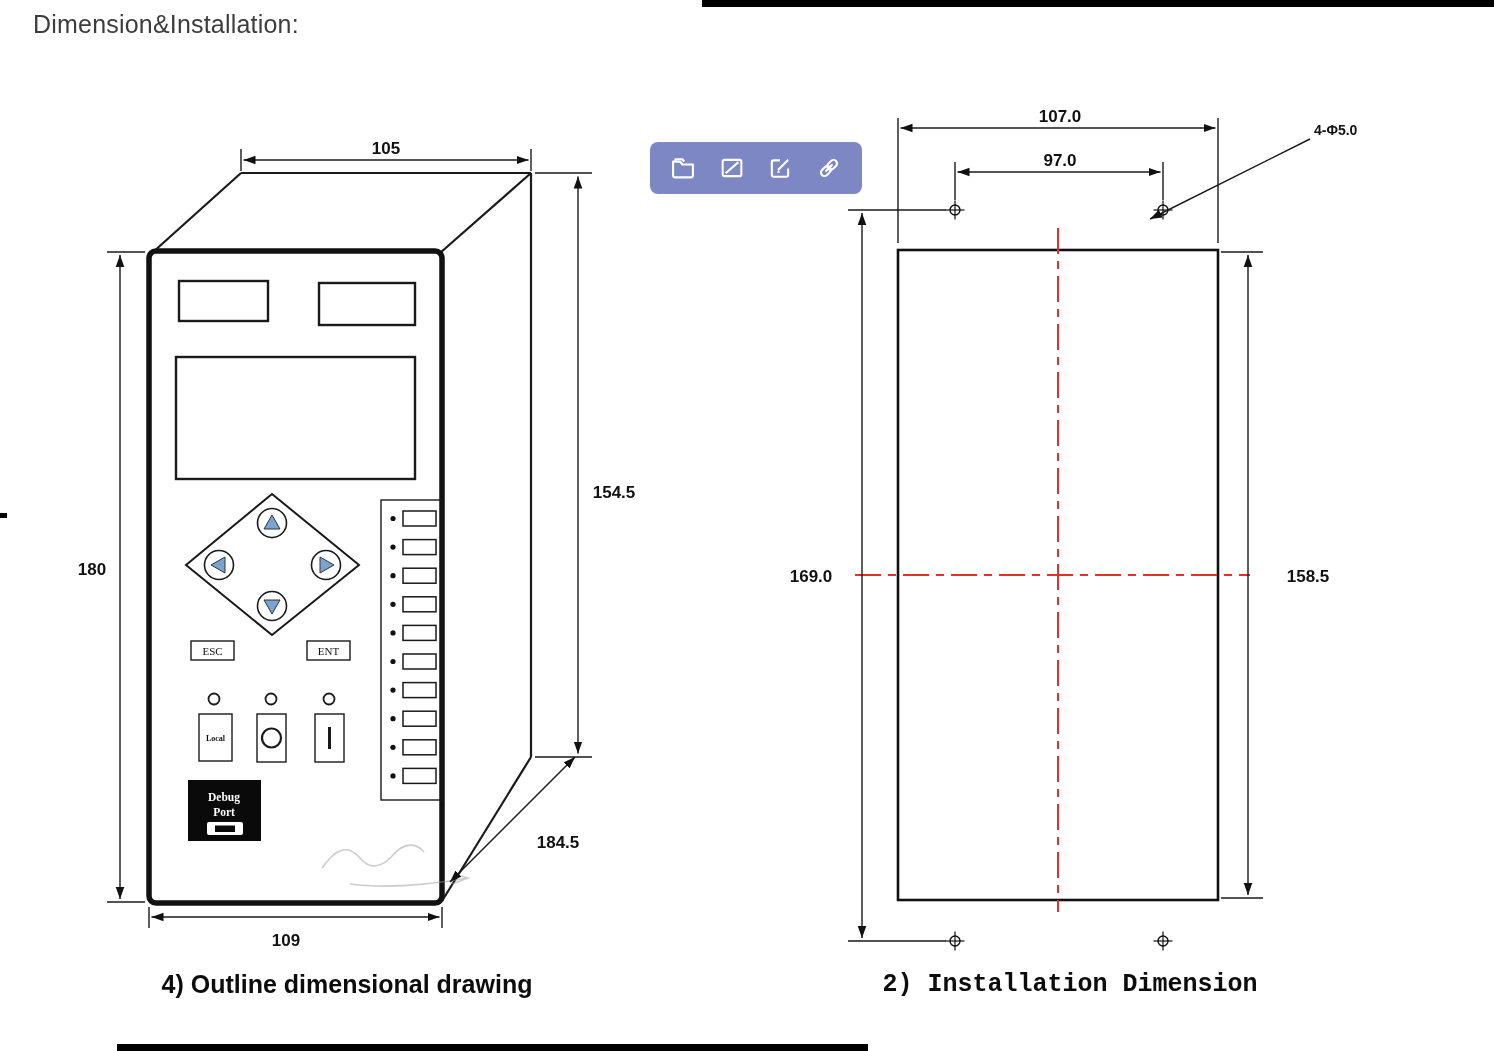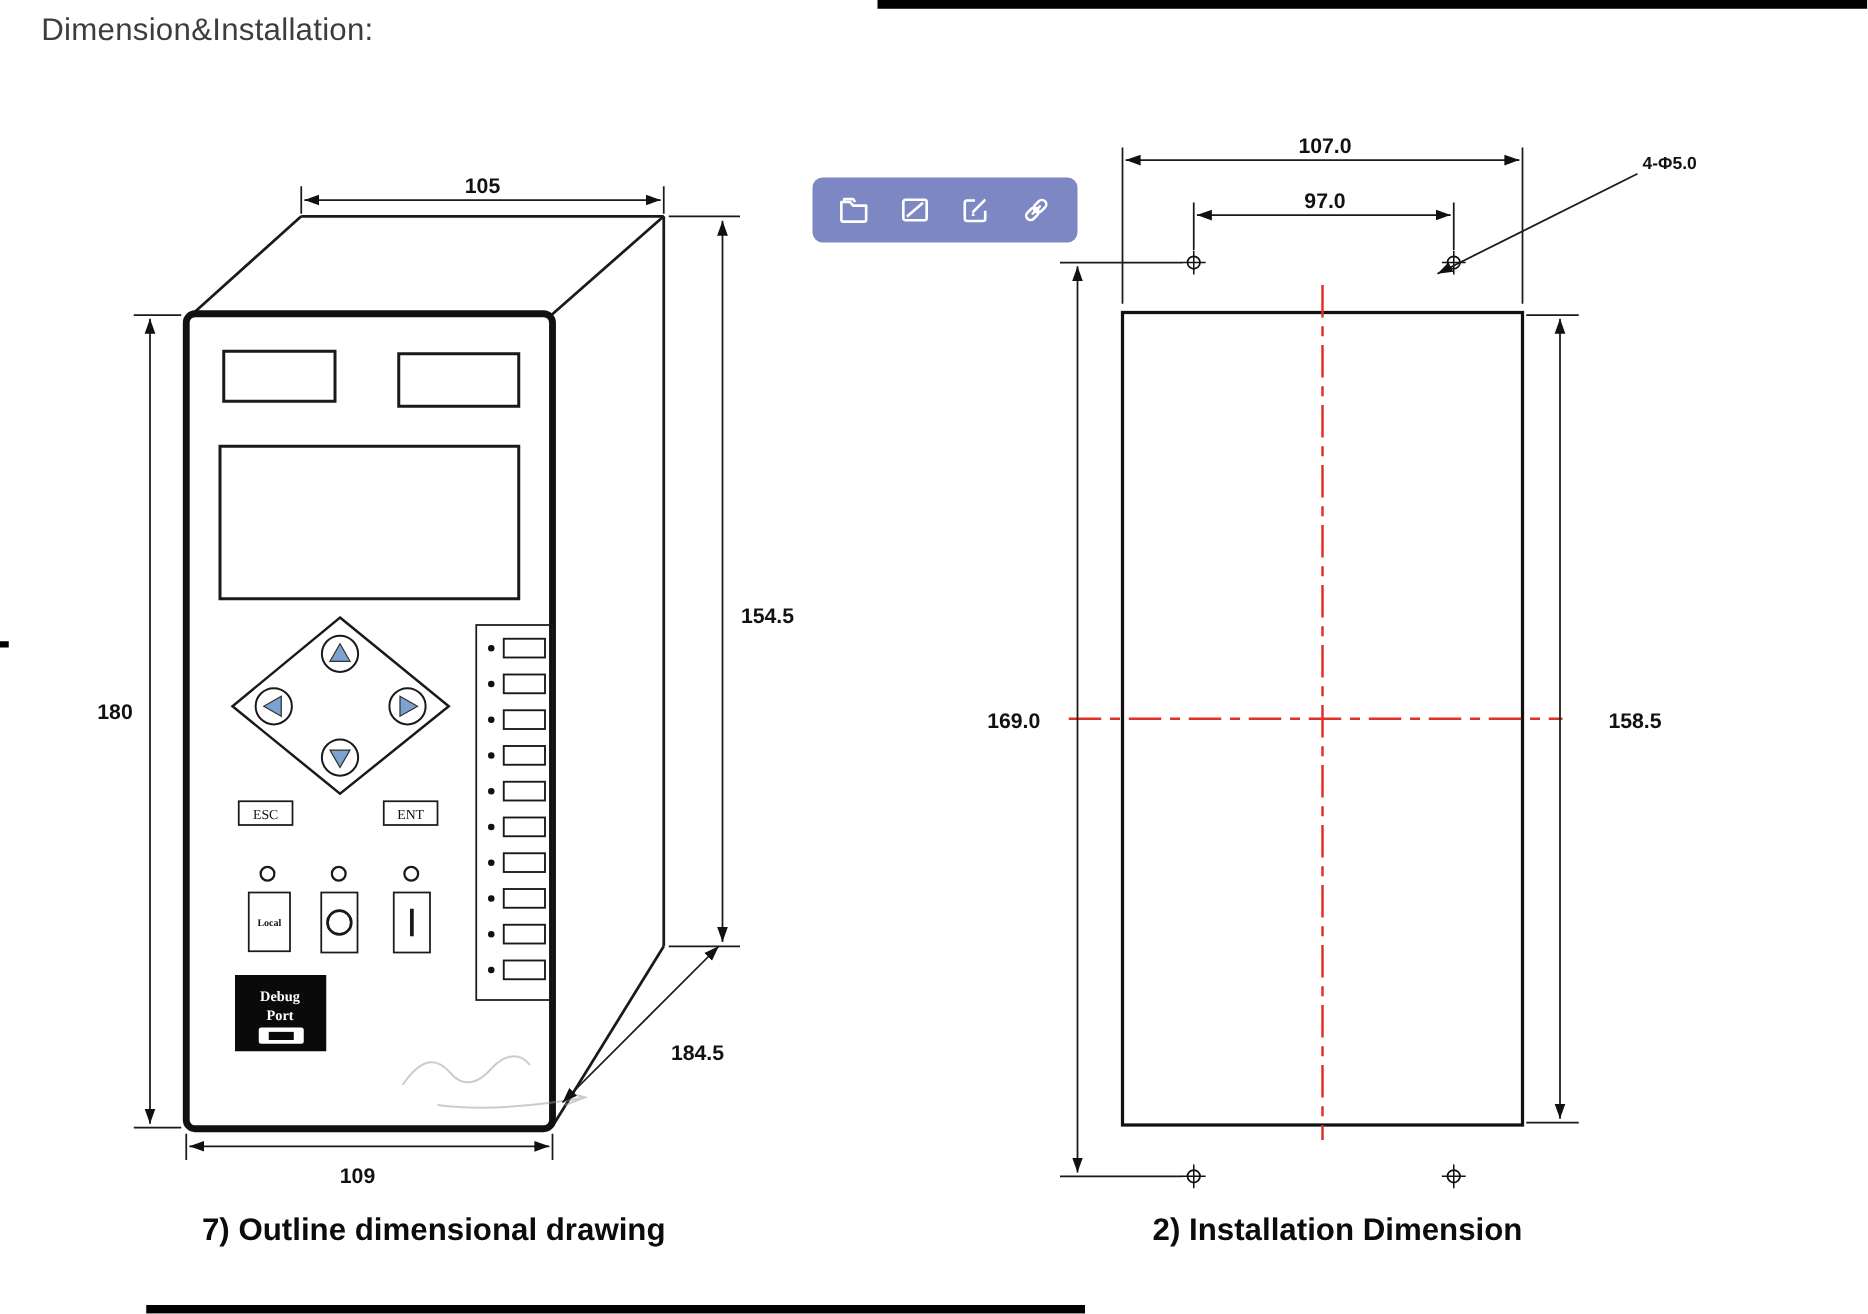--- a/index.html
+++ b/index.html
@@ -15,21 +15,21 @@
   .toolbar {
     position:absolute; left:650px; top:142px; width:212px; height:52px;
     background:#7d87c3; border-radius:8px; display:flex; align-items:center;
     justify-content:space-evenly;
   }
   .tb-icon { width:30px; height:30px; display:flex; align-items:center; justify-content:center; cursor:pointer; }
   .caption {
     position:absolute; font-weight:bold; font-size:25px; color:#0c0c0c; text-align:center;
   }
   #cap1 { left:117px; top:970px; width:460px; }
-  #cap2 { left:860px; top:970px; width:420px; }
+  #cap2 { left:860px; top:970px; width:420px;font-family:Liberation Mono, monospace; }
   .bar { position:absolute; background:#000; }
   svg.drawing { position:absolute; left:0; top:0; }
   .edge  { stroke:#1a1a1a; stroke-width:2.2; fill:none; }
   .thick { stroke:#111;    stroke-width:5.5; fill:#fff; }
   .part  { stroke:#1a1a1a; stroke-width:2.4; fill:none; }
   .thin  { stroke:#1a1a1a; stroke-width:1.4; fill:none; }
   .dim   { font-family:"Liberation Sans",sans-serif; font-weight:700; font-size:17px; fill:#111; }
   .dim-sm{ font-size:14px; }
   .key   { font-family:"Liberation Serif",serif; font-size:11px; fill:#111; }
   .btn-sm{ font-family:"Liberation Serif",serif; font-weight:700; font-size:8px; fill:#111; }
@@ -250,16 +250,16 @@
 
       <g>
         <line class="thin" x1="1221" y1="252" x2="1263" y2="252"></line>
         <line class="thin" x1="1221" y1="898" x2="1263" y2="898"></line>
         <line class="thin" x1="1248" y1="255" x2="1248" y2="895" marker-start="url(#ah)" marker-end="url(#ah)"></line>
         <text class="dim" x="1308" y="582" text-anchor="middle">158.5</text>
       </g>
     </g>
   </svg>
 
-  <div class="caption" id="cap1">7) Outline dimensional drawing</div>
+  <div class="caption" id="cap1">4) Outline dimensional drawing</div>
   <div class="caption" id="cap2">2) Installation Dimension</div>
 
 </div>
 
 </body></html>

